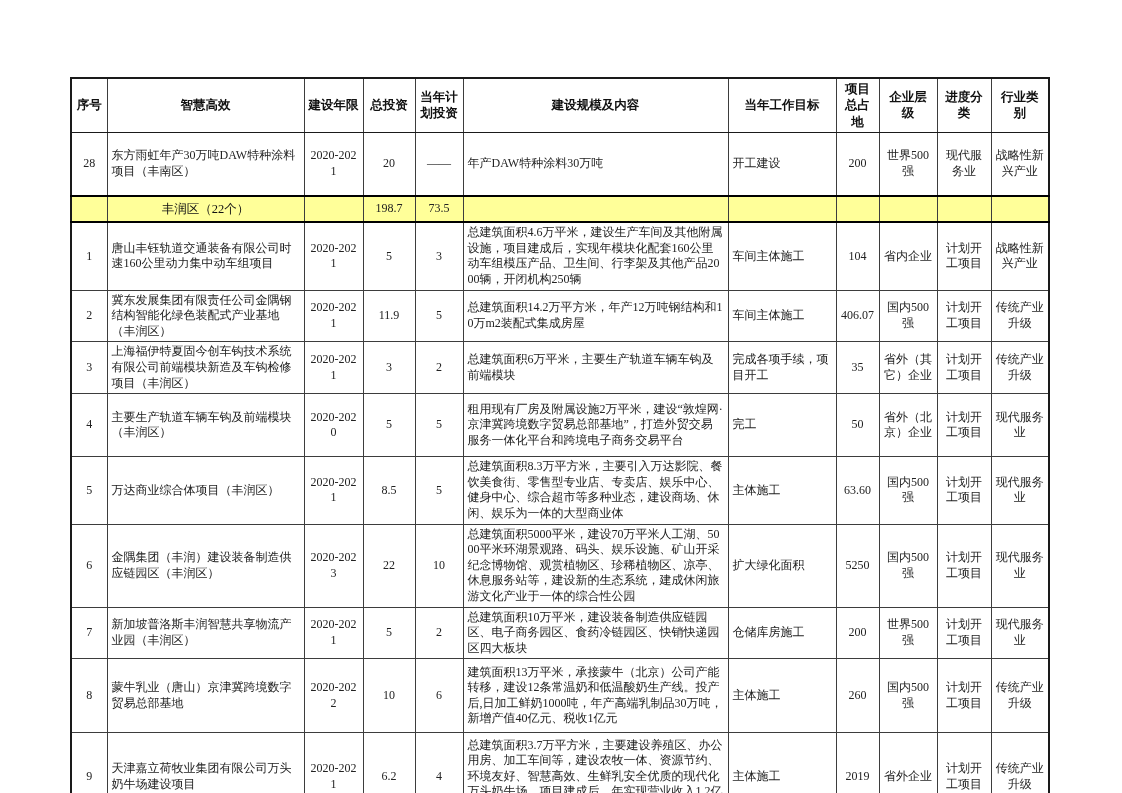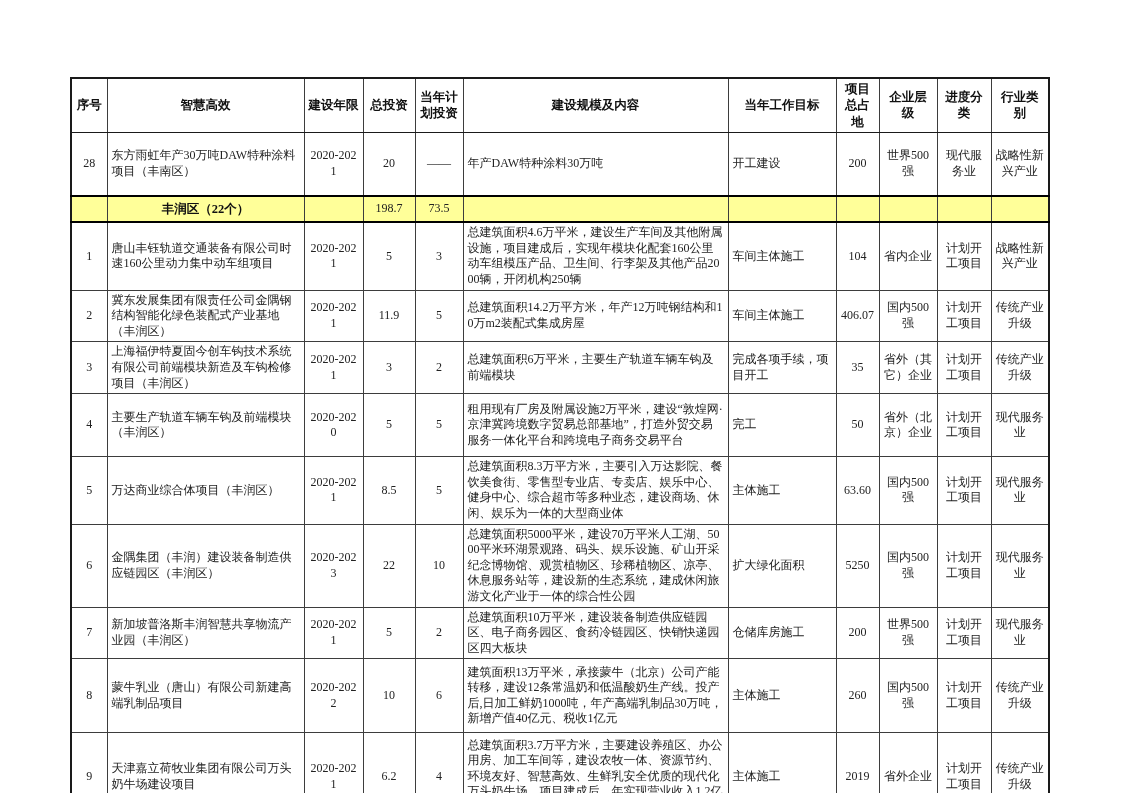--- a/index.html
+++ b/index.html
@@ -47,21 +47,21 @@
   tbody tr:nth-child(9){height:40px}
   tbody tr:nth-child(10){height:74px}
   tbody tr:nth-child(11){height:88px}
   td.a-c{text-align:center}
   td.a-l{text-align:left}
   tr.subtotal td{
     background:#FFFF99;
     border-top:2px solid #000;
     border-bottom:2px solid #000;
   }
-  tr.subtotal td.cell-name{font-weight:bold;text-align:center;font-size:12.5px;color:#111;}
+  tr.subtotal td.cell-name{font-weight:normal;text-align:center;font-size:12.5px;color:#111;}
   .footer{
     position:absolute;left:0;top:747px;width:1122px;
     text-align:center;font-size:12.5px;color:#333;
     font-family:"Liberation Serif","DejaVu Serif",serif;
   }
 </style>
 </head>
 <body>
 
 <div class="page">
@@ -207,21 +207,21 @@
           <td class="a-c cell-plan-inv">2</td>
           <td class="a-l cell-scale">总建筑面积10万平米，建设装备制造供应链园区、电子商务园区、食药冷链园区、快销快递园区四大板块</td>
           <td class="a-l cell-goal">仓储库房施工</td>
           <td class="a-c cell-land">200</td>
           <td class="a-c cell-level">世界500强</td>
           <td class="a-c cell-progress">计划开工项目</td>
           <td class="a-c cell-industry">现代服务业</td>
         </tr>
         <tr>
           <td class="a-c cell-seq">8</td>
-          <td class="a-l cell-name cell-name">蒙牛乳业（唐山）有限公司新建高端乳制品项目</td>
+          <td class="a-l cell-name cell-name">蒙牛乳业（唐山）京津冀跨境数字贸易总部基地</td>
           <td class="a-c cell-period">2020-2022</td>
           <td class="a-c cell-total-inv">10</td>
           <td class="a-c cell-plan-inv">6</td>
           <td class="a-l cell-scale">建筑面积13万平米，承接蒙牛（北京）公司产能转移，建设12条常温奶和低温酸奶生产线。投产后,日加工鲜奶1000吨，年产高端乳制品30万吨，新增产值40亿元、税收1亿元</td>
           <td class="a-l cell-goal">主体施工</td>
           <td class="a-c cell-land">260</td>
           <td class="a-c cell-level">国内500强</td>
           <td class="a-c cell-progress">计划开工项目</td>
           <td class="a-c cell-industry">传统产业升级</td>
         </tr>

